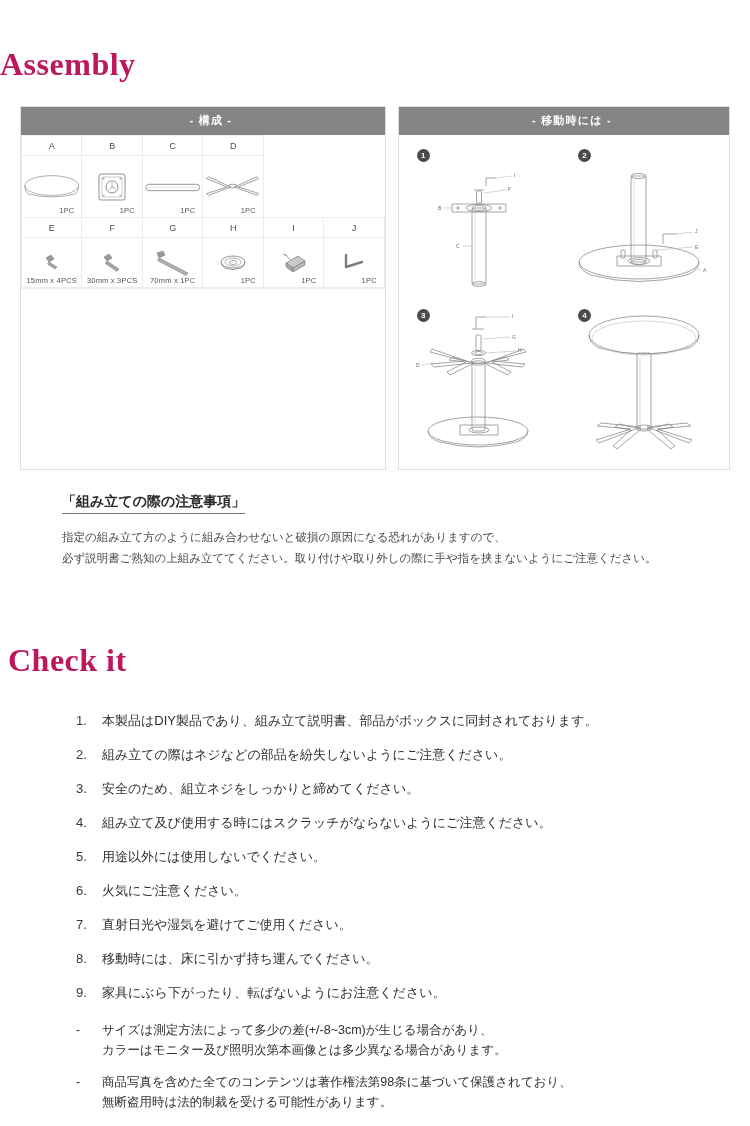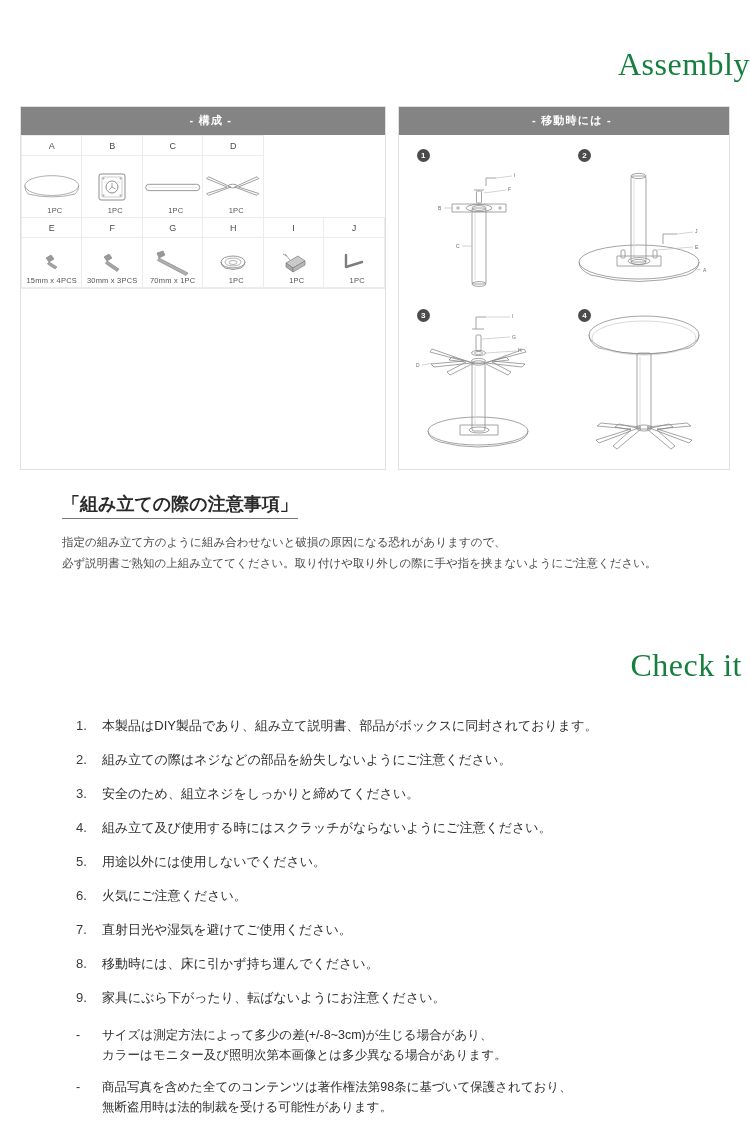--- a/index.html
+++ b/index.html
@@ -10,23 +10,23 @@
     background: #ffffff;
     font-family: "Liberation Sans", sans-serif;
     color: #3a3a3a;
     position: relative;
     overflow: hidden;
   }
 
   
   .serif-title {
     font-family: "Liberation Serif", serif;
-    font-weight: 400;
-    text-align: right;
-    color: #15803d;
+    font-weight: 700;
+    text-align: left;
+    color: #be185d;
     letter-spacing: 0.5px;
   }
   #assembly-title {
     font-size: 32px;
     margin: 0;
     padding-top: 48px;
     line-height: 1;
   }
   #checkit-title {
     font-size: 32px;
@@ -81,21 +81,21 @@
     padding: 0;
   }
   .pt-art .art-wrap {
     height: 48px;
     display: flex;
     align-items: center;
     justify-content: center;
   }
   .pt-qty {
     position: absolute;
-    right: 19px;
+    right: 7px;
     bottom: 2px;
     font-size: 7.5px;
     color: #555;
     letter-spacing: 0.2px;
   }
   .pt-qty.wide { right: auto; left: 0; width: 100%; text-align: center; }
   .pt-art.small { height: 50px; margin-left: 24px; }
   .pt-art.small .art-wrap { height: 34px; }
 
   .parts-blank {
@@ -130,21 +130,21 @@
     text-align: center;
     font-weight: bold;
   }
   .step svg { display: block; }
 
   
   .caution {
     margin: 22px 62px 0 62px;
   }
   .caution-title {
-    font-size: 18px;
+    font-size: 14px;
     font-weight: bold;
     color: #2a2a2a;
     display: inline-block;
     border-bottom: 1px solid #777;
     padding-bottom: 2px;
     margin-bottom: 13px;
   }
   .caution-line {
     font-size: 11.5px;
     color: #4a4a4a;

